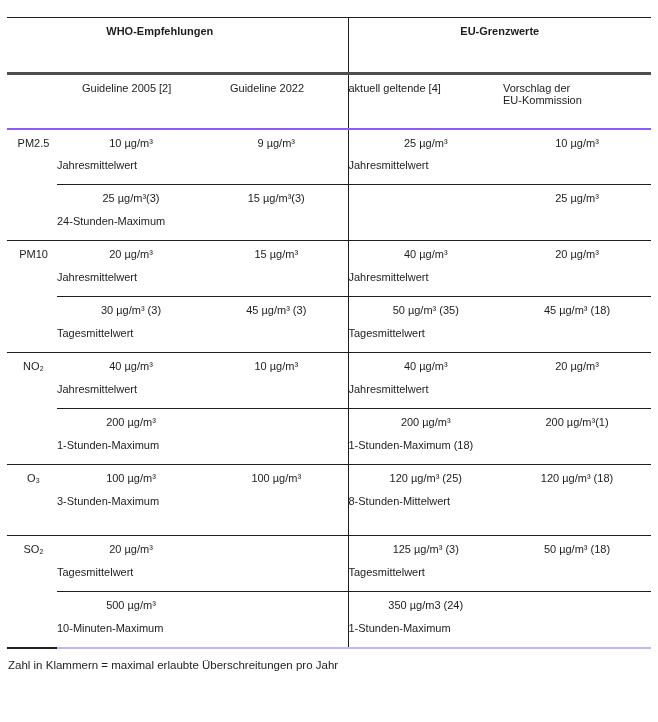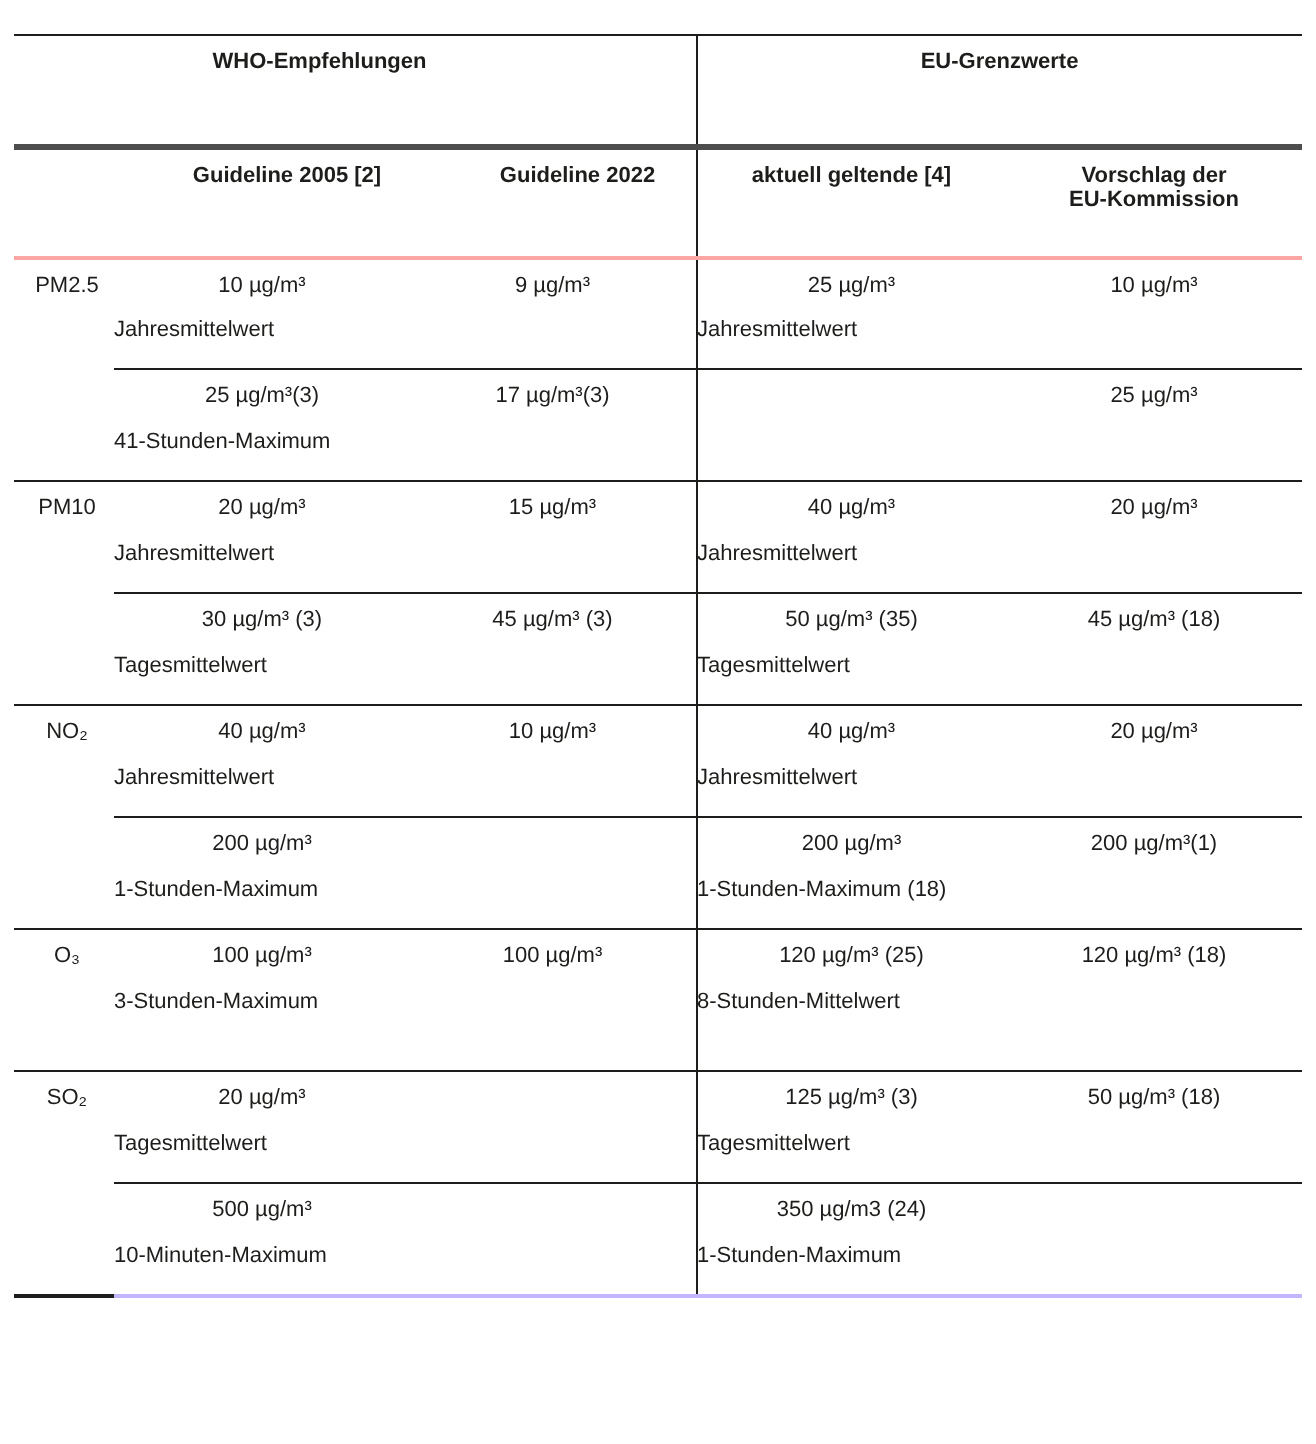--- a/index.html
+++ b/index.html
@@ -22,22 +22,22 @@
   
   tr.group-header{height:56px;}
   tr.group-header td{
     border-top:1px solid #1d1d1b;
     border-bottom:3px solid #4d4d4d;
     font-weight:700;text-align:center;padding-top:7px;
   }
   tr.group-header td.who-head{padding-right:85px;}
   tr.col-header{height:55px;}
   tr.col-header td{
-    border-bottom:2px solid #fca5a5;
-    font-weight:700;text-align:center;padding-top:7px;
+    border-bottom:2px solid #8b5cf6;
+    font-weight:400;padding-top:7px;
   }
   tr.col-header td.who-col{padding-left:25px;}
   td.pre{white-space:pre-line;}
   
   tr.value-row{height:28px;}
   tr.value-row td{padding-top:7px;text-align:center;}
   tr.label-row{height:28px;}
   tr.label-row td{padding-top:2px;}
   tr.label-row td.who-label{padding-right:55px;}
   tr.label-row td.eu-label{padding-right:100px;}
@@ -94,26 +94,26 @@
       <td>9 µg/m³</td>
       <td class="eu-b">25 µg/m³</td>
       <td>10 µg/m³</td>
     </tr>
     <tr class="label-row subrow-end">
       <td colspan="2" class="who-label">Jahresmittelwert</td>
       <td colspan="2" class="eu-b eu-label">Jahresmittelwert</td>
     </tr>
     <tr class="value-row">
       <td>25 µg/m³(3)</td>
-      <td>17 µg/m³(3)</td>
+      <td>15 µg/m³(3)</td>
       <td class="eu-b"></td>
       <td>25 µg/m³</td>
     </tr>
     <tr class="label-row sec-end">
-      <td colspan="2" class="who-label">41-Stunden-Maximum</td>
+      <td colspan="2" class="who-label">24-Stunden-Maximum</td>
       <td colspan="2" class="eu-b eu-label"></td>
     </tr>
 
     <tr class="value-row">
       <td class="pollutant sec-b" rowspan="4">PM10</td>
       <td>20 µg/m³</td>
       <td>15 µg/m³</td>
       <td class="eu-b">40 µg/m³</td>
       <td>20 µg/m³</td>
     </tr>
@@ -183,14 +183,15 @@
       <td class="eu-b">350 µg/m3 (24)</td>
       <td></td>
     </tr>
     <tr class="label-row table-end">
       <td colspan="2" class="who-label">10-Minuten-Maximum</td>
       <td colspan="2" class="eu-b eu-label">1-Stunden-Maximum</td>
     </tr>
   </tbody>
     </table>
 
+  <div class="page-footer">Zahl in Klammern = maximal erlaubte Überschreitungen pro Jahr</div>
 
 </div>
 
 </body></html>

